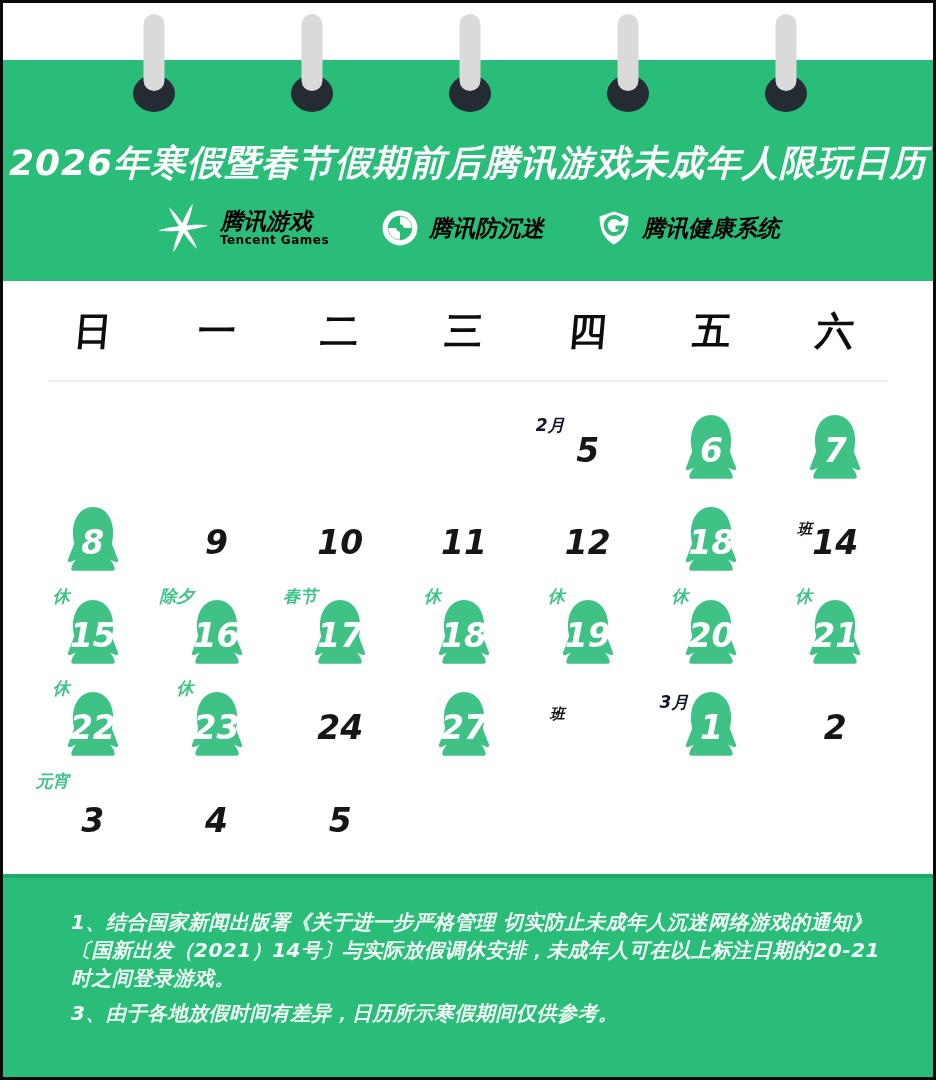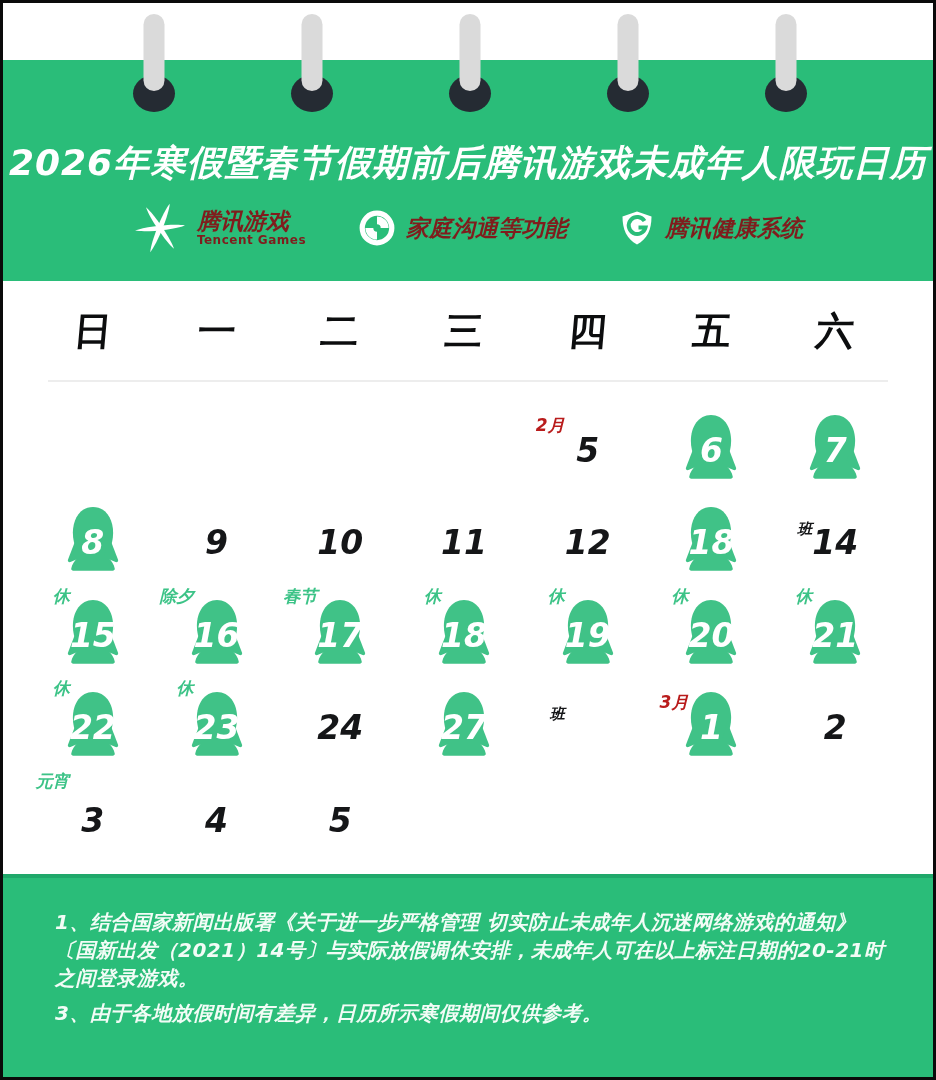--- a/index.html
+++ b/index.html
@@ -15,21 +15,21 @@
   .post { position:absolute; width:44px; height:110px; top:0; }
   .post .hole { position:absolute; left:50%; top:72px; width:42px; height:37px;
     transform:translateX(-50%); background:#252b33; border-radius:50%; }
   .post .pin { position:absolute; left:50%; top:11px; width:21px; height:77px;
     transform:translateX(-50%); background:#dadada; border-radius:11px; }
   
   .title { position:absolute; left:0; top:136px; width:100%; text-align:center;
     color:#ffffff; font-size:36px; font-weight:bold; font-style:italic;
     letter-spacing:1px; white-space:nowrap; }
   .logos { position:absolute; left:0; top:198px; width:100%; display:flex;
-    justify-content:center; align-items:center; gap:52px; color:#7f1d1d; }
+    justify-content:center; align-items:center; gap:52px; color:#000000; }
   .logo { display:flex; align-items:center; gap:10px; }
   .logo .zh { font-size:23px; font-weight:bold; font-style:italic; white-space:nowrap; }
   .logo .en { font-size:12px; font-weight:bold; letter-spacing:.5px; }
   .logo .txtcol { display:flex; flex-direction:column; line-height:1.15; }
   
   .weekdays { position:absolute; left:28px; top:303px; width:866px;
     display:grid; grid-template-columns:repeat(7,1fr); }
   .weekdays span { text-align:center; font-size:38px; font-weight:bold;
     color:#0c0d0e; transform:skewX(-5deg); }
   .divider { position:absolute; left:45px; right:45px; top:377px; height:2px; background:#ededed; }
@@ -37,25 +37,25 @@
     display:grid; grid-template-columns:repeat(7,1fr); grid-auto-rows:92.4px; }
   .cell { position:relative; }
   .penguin { position:absolute; left:50%; top:11px; transform:translateX(-50%);
     width:54px; height:68px; fill:#40c287; }
   .num { position:absolute; left:0; right:0; top:29px; text-align:center;
     font-size:33px; line-height:37px; font-weight:bold; font-style:italic; color:#151618; }
   .num.on-penguin { color:#ffffff; }
   .tag { position:absolute; right:calc(50% + 23px); white-space:nowrap;
     font-weight:bold; font-style:italic; }
   .tag-green { top:-3px; font-size:17px; color:#3cc387; }
-  .tag-month { top:11px; font-size:17px; color:#b91c1c; }
+  .tag-month { top:11px; font-size:17px; color:#0f172a; }
   .tag-work { top:25px; font-size:15px; color:#151618; }
   
   .footer { position:absolute; left:0; right:0; top:871px; bottom:0;
-    background:#2abd79; border-top:4px solid #1fa86a; padding:30px 46px 0 52px; }
+    background:#2abd79; border-top:4px solid #1fa86a; padding:30px 46px 0 68px; }
   .footer p { color:#f2fcf6; font-size:20px; line-height:28px; margin-bottom:7px;
     font-weight:bold; font-style:italic; letter-spacing:.5px; }
   .defs-holder { position:absolute; width:0; height:0; overflow:hidden; }
 </style>
 </head>
 <body>
 
 <div class="page">
 
   <svg class="defs-holder" aria-hidden="true">
@@ -108,21 +108,21 @@
         <span class="zh">腾讯游戏</span>
         <span class="en">Tencent Games</span>
       </div>
     </div>
     <div class="logo">
       <svg width="38" height="38" viewBox="0 0 36 36">
         <circle cx="18" cy="18" r="14" fill="none" stroke="#ffffff" stroke-width="5"></circle>
         <path d="M18 7 A11 11 0 0 1 29 18 L21.5 18 A3.5 3.5 0 0 0 18 14.5 Z" fill="#ffffff"></path>
         <path d="M18 29 A11 11 0 0 1 7 18 L14.5 18 A3.5 3.5 0 0 0 18 21.5 Z" fill="#ffffff"></path>
       </svg>
-      <span class="zh">家庭沟通等功能</span>
+      <span class="zh">腾讯防沉迷</span>
     </div>
     <div class="logo">
       <svg width="36" height="36" viewBox="0 0 36 36">
         <path d="M18 1.5 L32.5 6.5 C32.5 19 28.5 29 18 34.5 C7.5 29 3.5 19 3.5 6.5 Z" fill="#ffffff"></path>
         <path d="M25.5 11 A8.5 8.5 0 1 0 26.5 17.5 L19.5 17.5" stroke="#2abd79" stroke-width="4" fill="none"></path>
       </svg>
       <span class="zh">腾讯健康系统</span>
     </div>
   </div>
 

